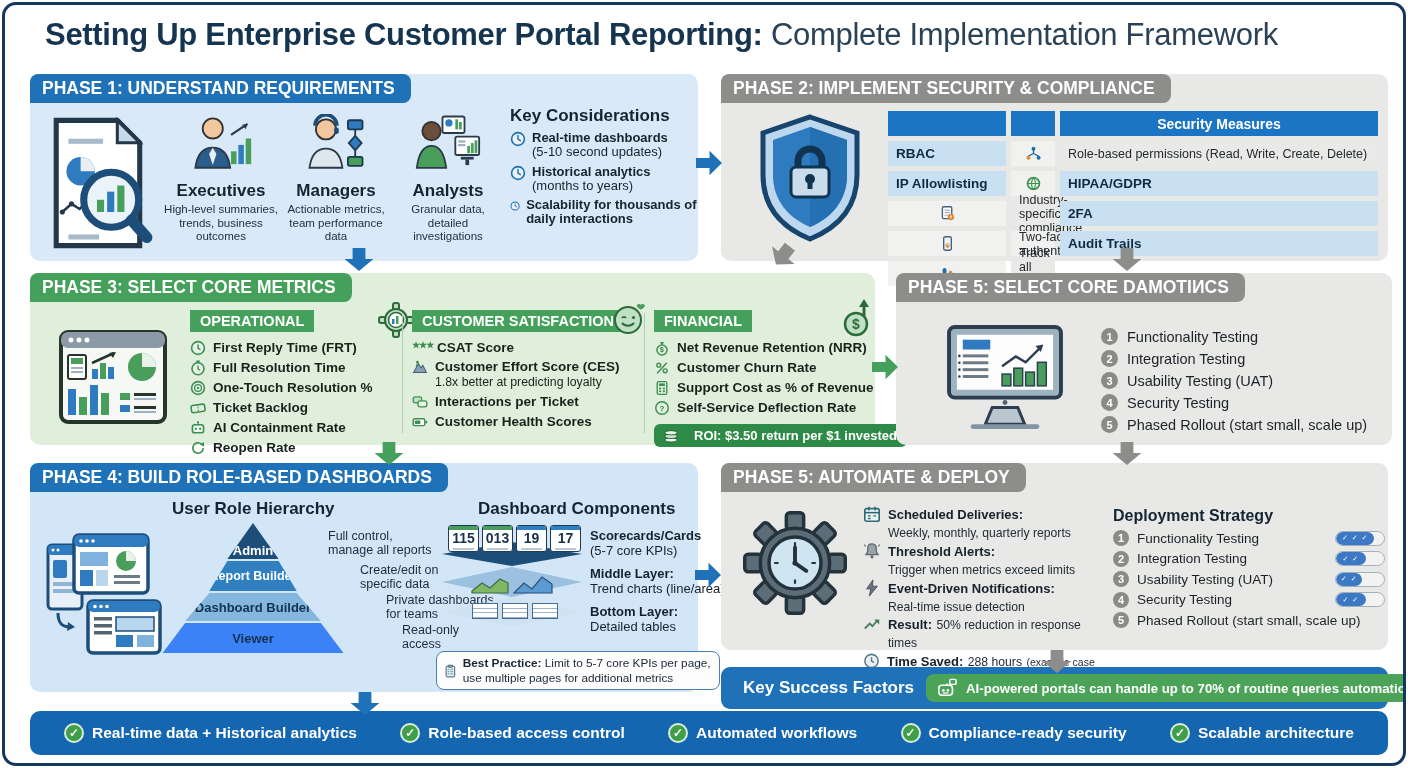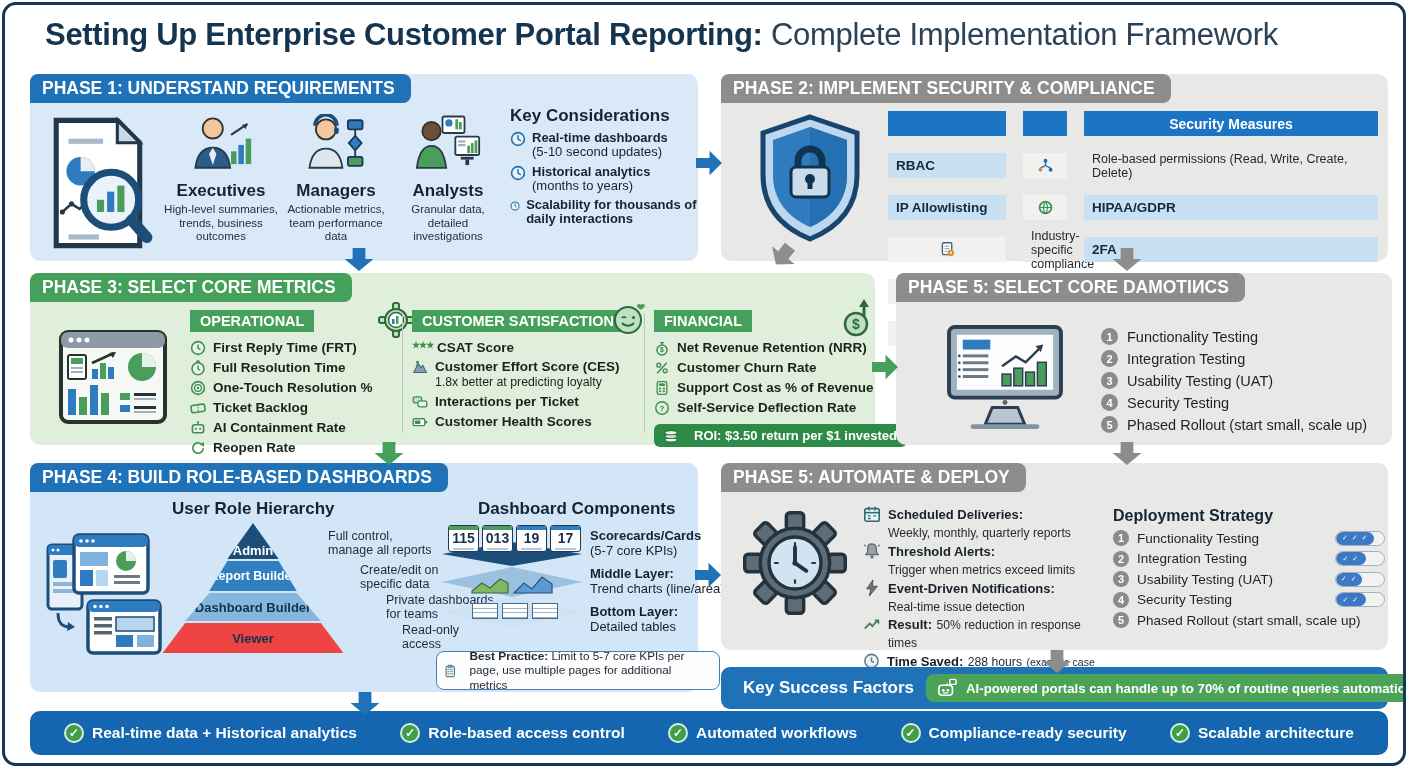--- a/index.html
+++ b/index.html
@@ -36,21 +36,21 @@
   .persona{position:absolute;top:40px;text-align:center;}
   .persona .nm{font-size:17px;font-weight:bold;color:#16242f;margin-top:3px;}
   .persona .ds{font-size:11.5px;color:#223140;line-height:1.18;margin-top:2px;}
   .kc{position:absolute;left:480px;top:32px;width:194px;}
   .kc .kh{font-size:17px;font-weight:bold;color:#16242f;margin-bottom:4px;}
   .kc-item{display:flex;gap:6px;margin-top:5px;font-size:13px;color:#16242f;line-height:1.1;}
   .kc-item .lb{font-weight:bold;}
   .kc-item .sb{font-weight:normal;}
 
   
-  .sec-table{position:absolute;left:167px;top:37px;width:490px;display:grid;grid-template-columns:118px 44px 1fr;gap:17px;}
+  .sec-table{position:absolute;left:167px;top:37px;width:490px;display:grid;grid-template-columns:118px 44px 1fr;gap:5px;}
   .sec-table .c{height:25px;display:flex;align-items:center;}
   .hc{background:#1b74c4;}
   .hc.t{justify-content:center;color:#fff;font-weight:bold;font-size:14px;}
   .lc{background:#c9e0f3;color:#122a40;font-weight:bold;font-size:13.5px;padding-left:8px;}
   .icn{background:#f1f1ef;justify-content:center;}
   .dc{background:#e9e9e7;color:#23292e;font-size:12.5px;padding-left:8px;}
   .dc.alt{background:#f0f0ee;}
 
   
   .mcol{position:absolute;top:37px;}
@@ -64,39 +64,39 @@
   .numc{width:17px;height:17px;border-radius:50%;background:#8a8a88;color:#fff;font-size:11px;font-weight:bold;display:inline-flex;align-items:center;justify-content:center;flex:0 0 17px;}
   .vlist .row{display:flex;align-items:center;gap:9px;margin-bottom:5px;font-size:14.5px;color:#1c2229;white-space:nowrap;}
 
   
   .sect-h{position:absolute;font-size:17px;font-weight:bold;color:#132433;white-space:nowrap;}
   .pyr{position:absolute;left:128px;top:60px;width:190px;}
   .pl{position:relative;margin-bottom:2px;display:flex;align-items:center;justify-content:center;text-align:center;font-weight:bold;line-height:1.0;}
   .pl1{height:34px;background:#1d4e79;color:#fff;font-size:13px;clip-path:polygon(50% 0,63.5% 100%,36.5% 100%);align-items:flex-end;padding-bottom:2px;}
   .pl2{height:30px;background:#2f7fc1;color:#fff;font-size:12.5px;clip-path:polygon(36.5% 0,63.5% 0,73% 100%,27% 100%);}
   .pl3{height:28px;background:#85b6de;color:#123250;font-size:13px;clip-path:polygon(27% 0,73% 0,85.7% 100%,14.3% 100%);}
-  .pl4{height:30px;background:#ef4444;color:#123250;font-size:13px;clip-path:polygon(14.3% 0,85.7% 0,97.6% 100%,2.4% 100%);}
+  .pl4{height:30px;background:#3b82f6;color:#123250;font-size:13px;clip-path:polygon(14.3% 0,85.7% 0,97.6% 100%,2.4% 100%);}
   .pd{position:absolute;font-size:12.5px;color:#1d2c3a;line-height:1.15;white-space:nowrap;}
   .dstack{position:absolute;left:412px;top:62px;width:140px;}
   .cards{position:absolute;top:0;left:6px;display:flex;gap:3px;}
   .card{width:29px;height:25px;background:#fff;border:1.5px solid #1d3a57;border-radius:3px;overflow:hidden;font-size:14px;font-weight:bold;color:#16324e;text-align:center;}
   .card .strip{height:4px;}
   .g-strip{background:#4a9e5c;} .b-strip{background:#2f7fc1;}
   .card .ln{height:2px;background:#b9c8d4;margin:2px 4px 0;}
   .dia{position:absolute;left:0;width:140px;clip-path:polygon(50% 0,100% 50%,50% 100%,0 50%);}
   .dia1{top:17px;height:24px;background:#1d4e79;}
   .dia2{top:42px;height:30px;background:#9cc0e0;}
   .dia3{top:72px;height:30px;background:#cfe2f2;}
   .minichart{position:absolute;top:46px;left:28px;}
   .minitable{position:absolute;top:78px;left:30px;display:flex;gap:4px;}
   .mtab{width:24px;height:14px;background:#fff;border:1px solid #476b8c;display:grid;grid-template-rows:1fr 1fr 1fr;}
   .mtab div{border-bottom:1px solid #9db4c8;}
   .clabel{position:absolute;font-size:13px;line-height:1.15;color:#15222e;white-space:nowrap;}
   .clabel .cb{font-weight:bold;}
-  .bp{position:absolute;left:406px;top:188px;width:266px;height:37px;background:#fdfdfd;border:1.5px solid #4a7fb5;border-radius:8px;display:flex;align-items:center;gap:14px;padding:0 8px;}
+  .bp{position:absolute;left:406px;top:188px;width:266px;height:37px;background:#fdfdfd;border:1.5px solid #4a7fb5;border-radius:8px;display:flex;align-items:center;gap:7px;padding:0 8px;}
   .bp .bpt{font-size:11.8px;color:#1c2733;line-height:1.2;}
 
   
   .auto{position:absolute;left:142px;top:42px;width:250px;}
   .arow{display:flex;gap:7px;margin-bottom:1px;align-items:flex-start;line-height:1.12;}
   .arow .al{font-size:13px;font-weight:bold;color:#16212b;}
   .arow .as{font-size:12.2px;color:#222c35;font-weight:normal;}
   .arow .note{font-size:10.5px;}
   .dep{position:absolute;left:392px;top:44px;width:272px;}
   .dep .dh{font-size:16px;font-weight:bold;color:#132433;margin-bottom:5px;}

